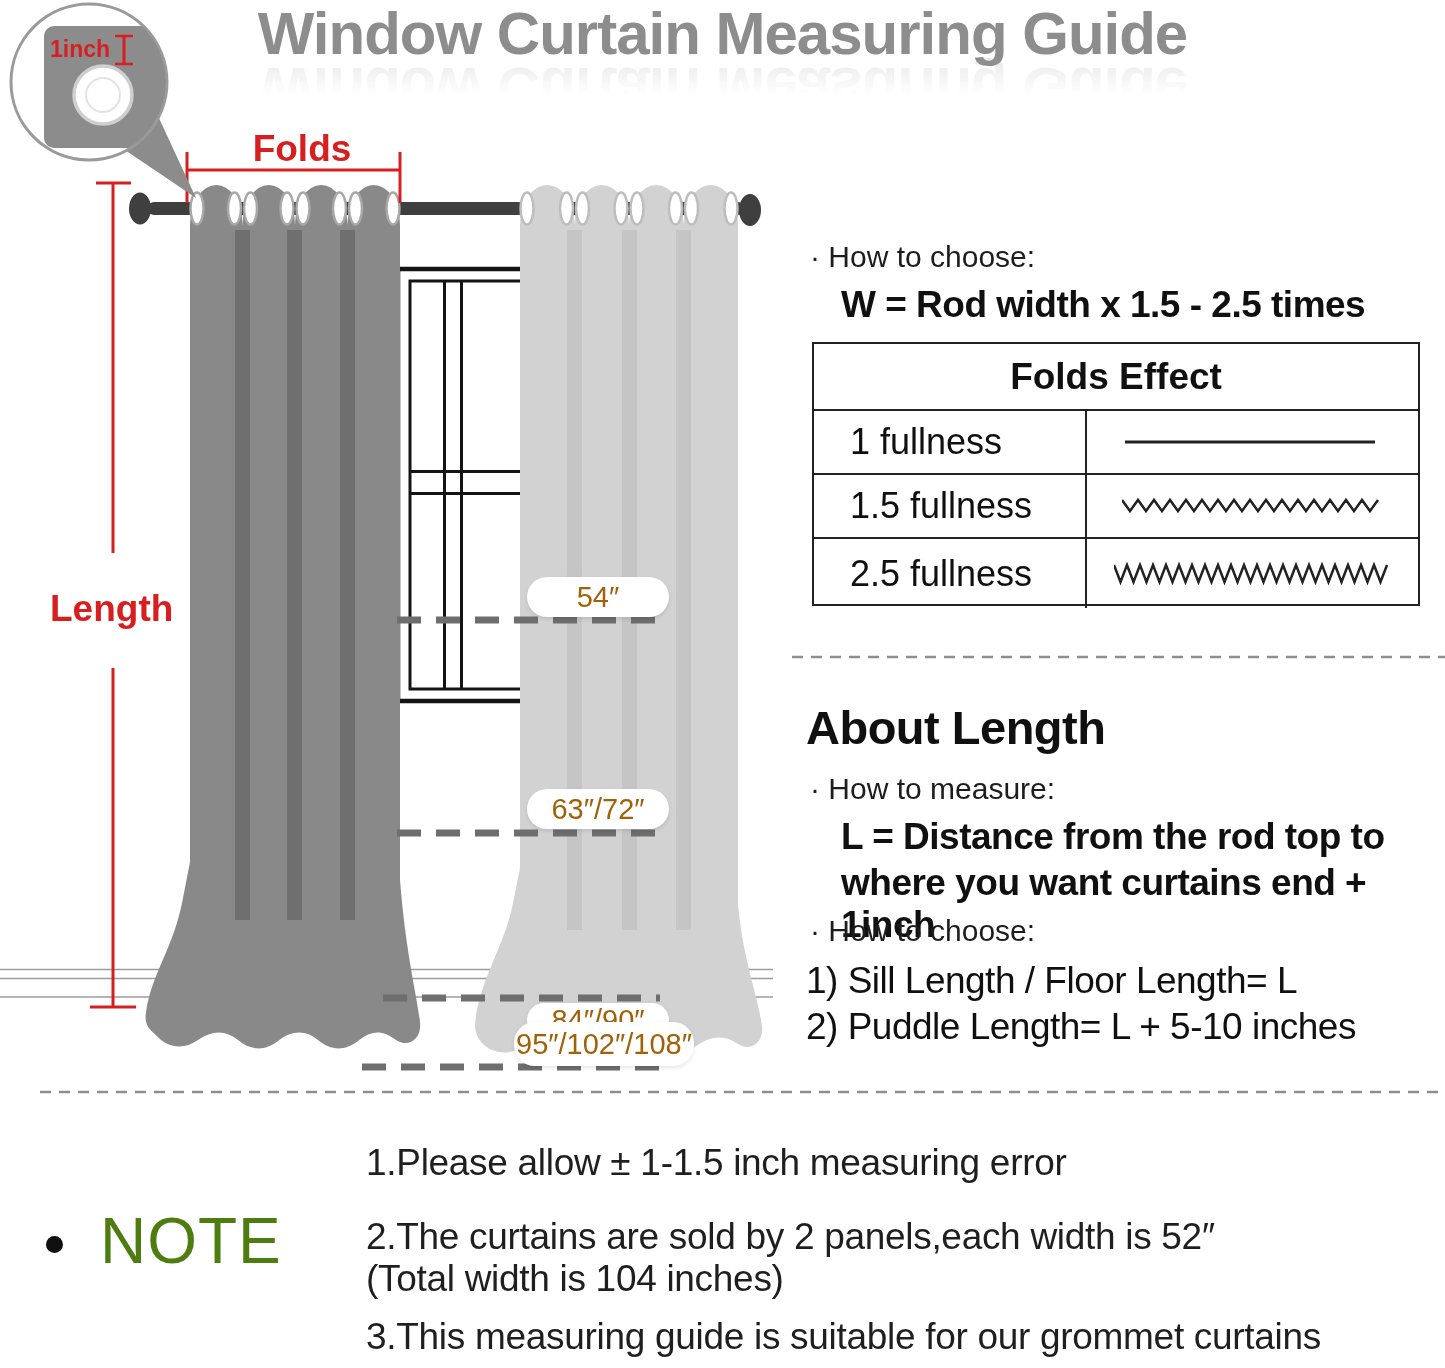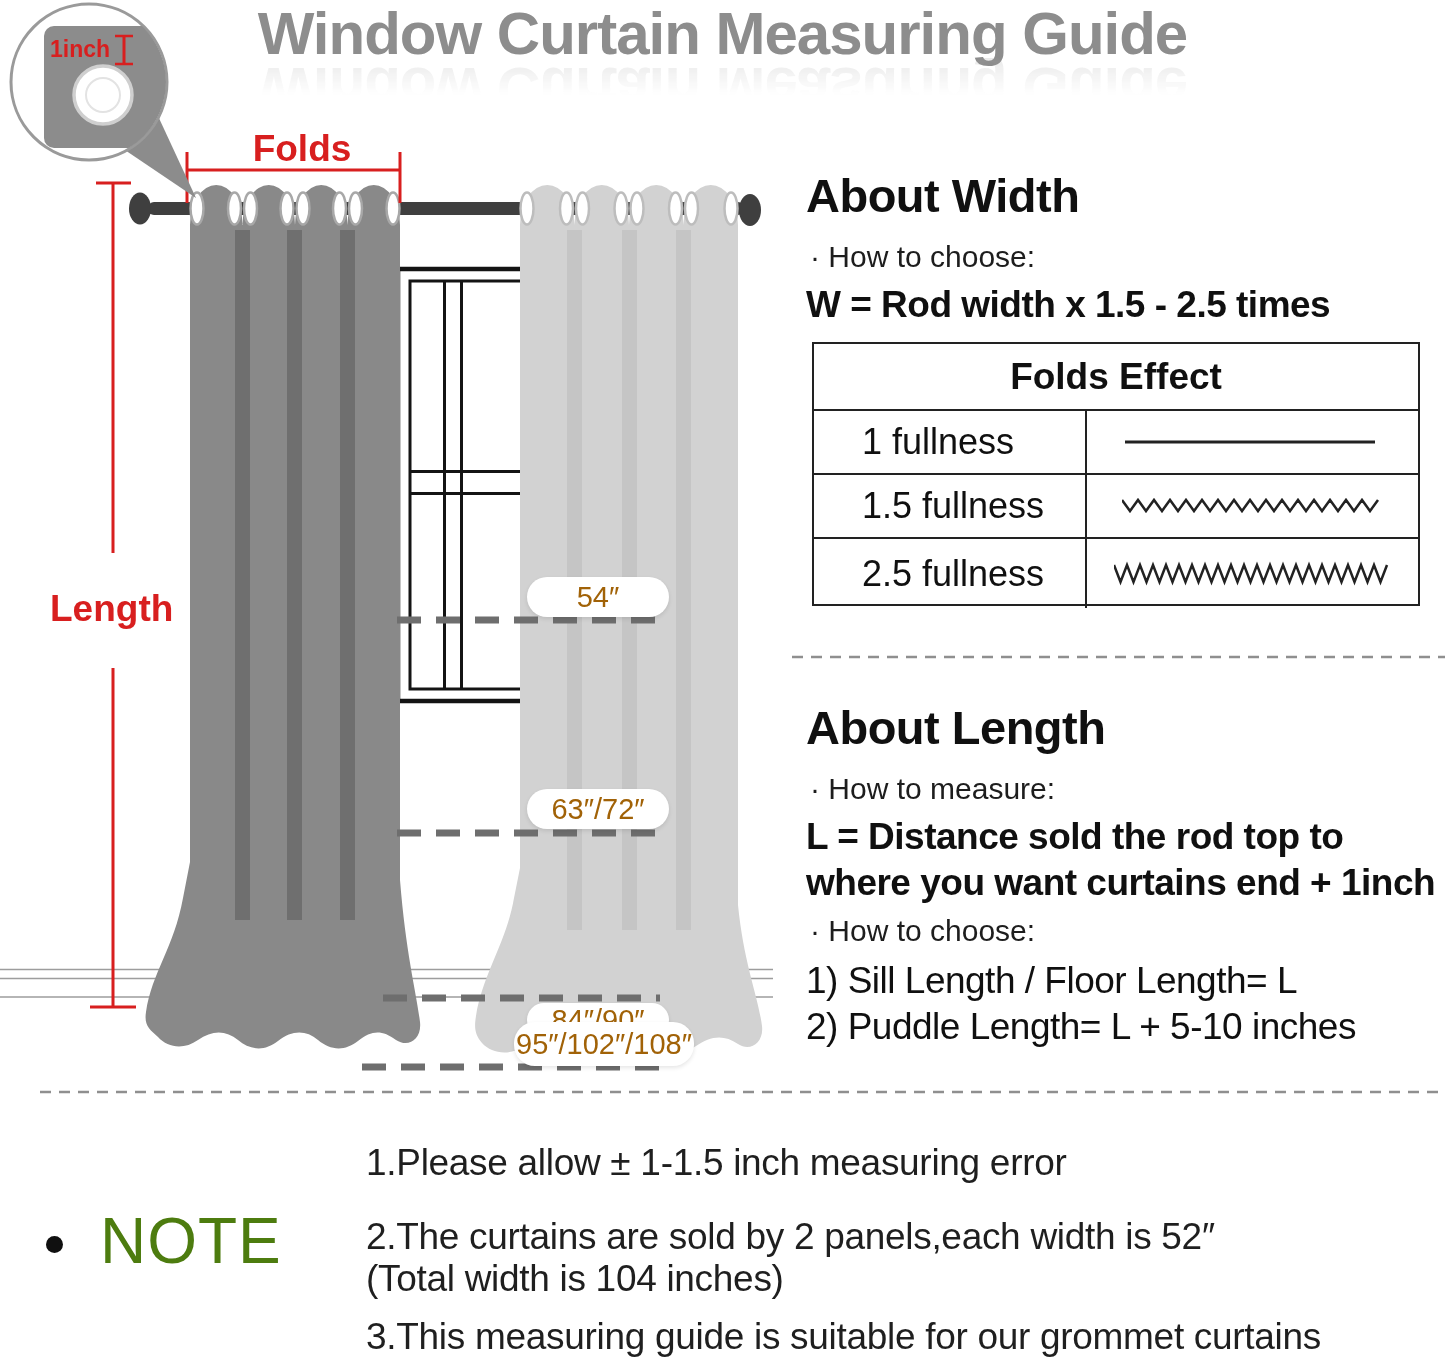--- a/index.html
+++ b/index.html
@@ -25,36 +25,36 @@
   .lbl-1inch{left:50px;top:36px;font-size:23px;}
   
   .pill{
     background:#fff;border-radius:21px;color:#a16207;font-size:29px;
     display:flex;align-items:center;justify-content:center;
     box-shadow:0 2px 4px rgba(0,0,0,.10);
   }
   
   .h-about{font-size:47px;font-weight:bold;color:#101010;letter-spacing:-0.5px;}
   .bullet-line{font-size:30px;color:#1d1d1d;}
-  .formula{font-size:37px;font-weight:600;color:#101010;letter-spacing:-0.5px;}
+  .formula{font-size:37px;font-weight:600;color:#101010;letter-spacing:-0.5px;margin-left:35px;}
   .option{font-size:37px;font-weight:500;color:#101010;letter-spacing:-0.5px;}
   
   .folds-table{
     left:812px;top:342px;width:608px;height:264px;
     display:grid;grid-template-columns:273px 1fr;grid-template-rows:67px 64px 64px 69px;
     border:2.5px solid #222;box-sizing:border-box;background:#fff;
   }
   .ft-header{
     grid-column:1 / span 2;border-bottom:2.5px solid #222;
     display:flex;align-items:center;justify-content:center;
     font-size:37px;font-weight:600;color:#101010;
   }
   .ft-label{
     border-bottom:2px solid #222;border-right:2px solid #222;
-    display:flex;align-items:center;padding-left:48px;font-size:36px;color:#101010;box-sizing:border-box;
+    display:flex;align-items:center;padding-left:36px;font-size:36px;color:#101010;box-sizing:border-box;
   }
   .ft-effect{border-bottom:2px solid #222;display:flex;align-items:center;justify-content:center;box-sizing:border-box;}
   .ft-last{border-bottom:none;}
   
   .note-dot{left:46px;top:1236px;width:17px;height:17px;border-radius:50%;background:#101010;}
   .note-word{left:100px;top:1204px;font-size:64px;font-weight:normal;color:#4d7c0f;letter-spacing:1px;}
   .note-item{left:366px;font-size:37px;color:#1f1f1f;letter-spacing:-0.3px;white-space:nowrap;}
 </style>
 </head>
 <body>
@@ -213,21 +213,20 @@
 
   <div class="abs red-label lbl-1inch">1inch</div>
   <div class="abs red-label lbl-width">Folds</div>
   <div class="abs red-label lbl-length">Length</div>
 
   <div class="abs pill" style="left:527px;top:577px;width:142px;height:40px;">54″</div>
   <div class="abs pill" style="left:527px;top:789px;width:142px;height:40px;">63″/72″</div>
   <div class="abs pill" style="left:527px;top:1003px;width:142px;height:34px;">84″/90″</div>
   <div class="abs pill" style="left:514px;top:1022px;width:180px;height:44px;">95″/102″/108″</div>
 
-  <div class="abs h-about" style="left:806px;top:168px;">About Width</div>
   <div class="abs bullet-line" style="left:810px;top:240px;">· How to choose:</div>
   <div class="abs formula" style="left:806px;top:284px;">W = Rod width x 1.5 - 2.5 times</div>
 
   <div class="abs folds-table">
     <div class="ft-header">Folds Effect</div>
 
     <div class="ft-label">1 fullness</div>
     <div class="ft-effect">
       <svg width="280" height="10" viewBox="0 0 280 10">
         <line x1="12" y1="5" x2="262" y2="5" stroke="#222" stroke-width="3"></line>
@@ -244,21 +243,21 @@
     <div class="ft-label ft-last">2.5 fullness</div>
     <div class="ft-effect ft-last">
       <svg width="278" height="26" viewBox="0 0 278 26">
         <polyline fill="none" stroke="#222" stroke-width="2.5" points="0,4 6.5,21 13,4 19.5,21 26,4 32.5,21 39,4 45.5,21 52,4 58.5,21 65,4 71.5,21 78,4 84.5,21 91,4 97.5,21 104,4 110.5,21 117,4 123.5,21 130,4 136.5,21 143,4 149.5,21 156,4 162.5,21 169,4 175.5,21 182,4 188.5,21 195,4 201.5,21 208,4 214.5,21 221,4 227.5,21 234,4 240.5,21 247,4 253.5,21 260,4 266.5,21 273,4"></polyline>
       </svg>
     </div>
   </div>
 
   <div class="abs h-about" style="left:806px;top:700px;">About Length</div>
   <div class="abs bullet-line" style="left:810px;top:772px;">· How to measure:</div>
-  <div class="abs formula" style="left:806px;top:816px;">L = Distance sold the rod top to</div>
+  <div class="abs formula" style="left:806px;top:816px;">L = Distance from the rod top to</div>
   <div class="abs formula" style="left:806px;top:862px;">where you want curtains end + 1inch</div>
   <div class="abs bullet-line" style="left:810px;top:914px;">· How to choose:</div>
   <div class="abs option" style="left:806px;top:960px;">1)  Sill Length / Floor Length= L</div>
   <div class="abs option" style="left:806px;top:1006px;">2)  Puddle Length= L + 5-10 inches</div>
 
   <div class="abs note-dot"></div>
   <div class="abs note-word">NOTE</div>
   <div class="abs note-item" style="top:1142px;">1.Please allow ± 1-1.5 inch measuring error</div>
   <div class="abs note-item" style="top:1216px;">2.The curtains are sold by 2 panels,each width is 52″</div>
   <div class="abs note-item" style="top:1258px;">(Total width is 104 inches)</div>

